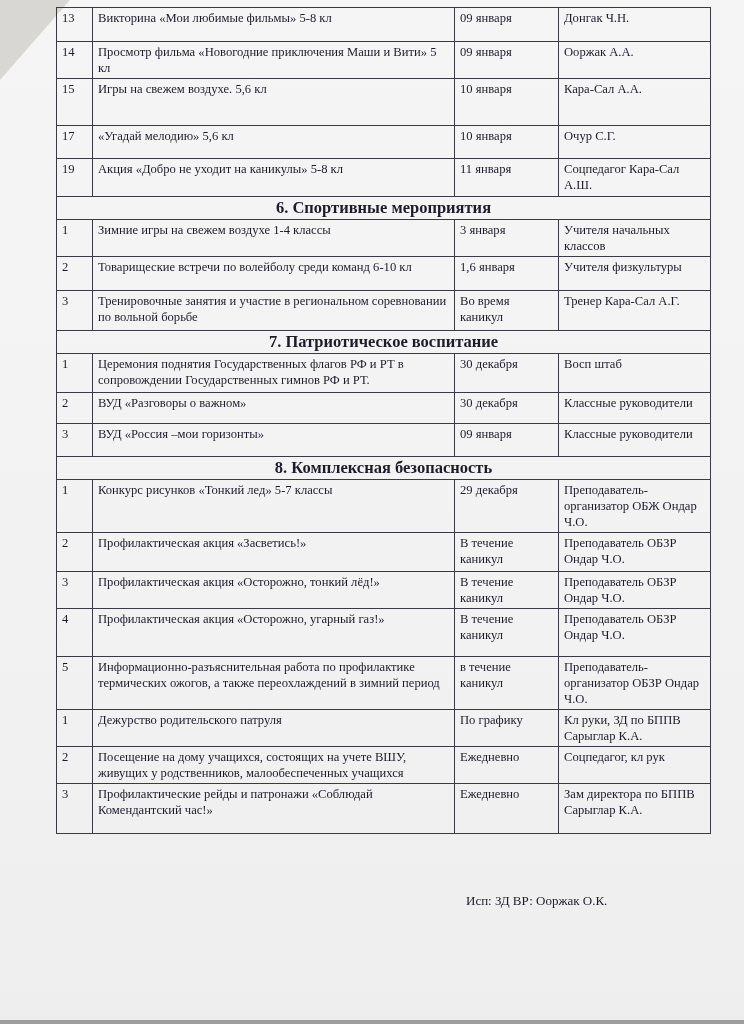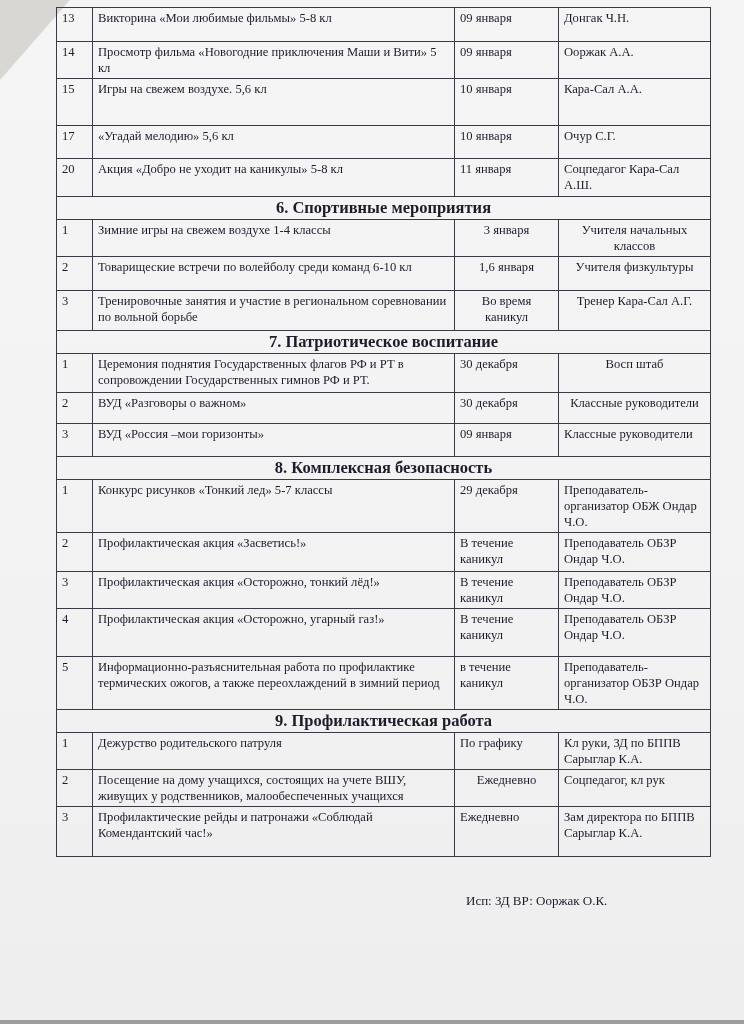--- a/index.html
+++ b/index.html
@@ -27,21 +27,21 @@
     font-size: 12.6px; line-height: 16px;
   }
   table.plan td {
     border: 1px solid #3a3a44; vertical-align: top; padding: 2px 5px;
   }
   col.c-num { width: 36px; }
   col.c-name { width: 362px; }
   col.c-date { width: 104px; }
   col.c-resp { width: 152px; }
   td.num { padding-left: 7px; }
-  td.center { text-align: center; }
+  td.center { }
   tr.section td {
     text-align: center; font-weight: bold; font-size: 16.5px; line-height: 20px; padding: 1px 20px;
   }
   .footer {
     position: absolute; left: 438px; top: 893px; font-size: 13px; margin-left: 28px;
   }
 </style>
 </head>
 <body>
 
@@ -74,21 +74,21 @@
           <td>10 января</td>
           <td>Кара-Сал А.А.</td>
         </tr>
         <tr style="height: 33px;">
           <td class="num">17</td>
           <td>«Угадай мелодию»  5,6 кл</td>
           <td>10 января</td>
           <td>Очур С.Г.</td>
         </tr>
         <tr style="height: 38px;">
-          <td class="num">20</td>
+          <td class="num">19</td>
           <td>Акция «Добро не уходит на каникулы» 5-8 кл</td>
           <td>11 января</td>
           <td>Соцпедагог Кара-Сал А.Ш.</td>
         </tr>
         <tr class="section">
           <td colspan="4">6. Спортивные мероприятия</td>
         </tr>
         <tr style="height: 34px;">
           <td class="num">1</td>
           <td>Зимние игры на свежем воздухе 1-4 классы</td>
@@ -154,23 +154,20 @@
           <td>Профилактическая акция «Осторожно, угарный газ!»</td>
           <td>В течение каникул</td>
           <td>Преподаватель ОБЗР Ондар Ч.О.</td>
         </tr>
         <tr style="height: 44px;">
           <td class="num">5</td>
           <td>Информационно-разъяснительная работа по профилактике термических ожогов, а также переохлаждений в зимний период</td>
           <td>в течение каникул</td>
           <td>Преподаватель-организатор ОБЗР Ондар Ч.О.</td>
         </tr>
-        <tr class="section">
-          <td colspan="4">9. Профилактическая работа</td>
-        </tr>
         <tr style="height: 36px;">
           <td class="num">1</td>
           <td>Дежурство родительского патруля</td>
           <td>По графику</td>
           <td>Кл руки, ЗД по БППВ Сарыглар К.А.</td>
         </tr>
         <tr style="height: 37px;">
           <td class="num">2</td>
           <td>Посещение на дому учащихся, состоящих на учете ВШУ, живущих у родственников, малообеспеченных учащихся</td>
           <td class="center">Ежедневно</td>

